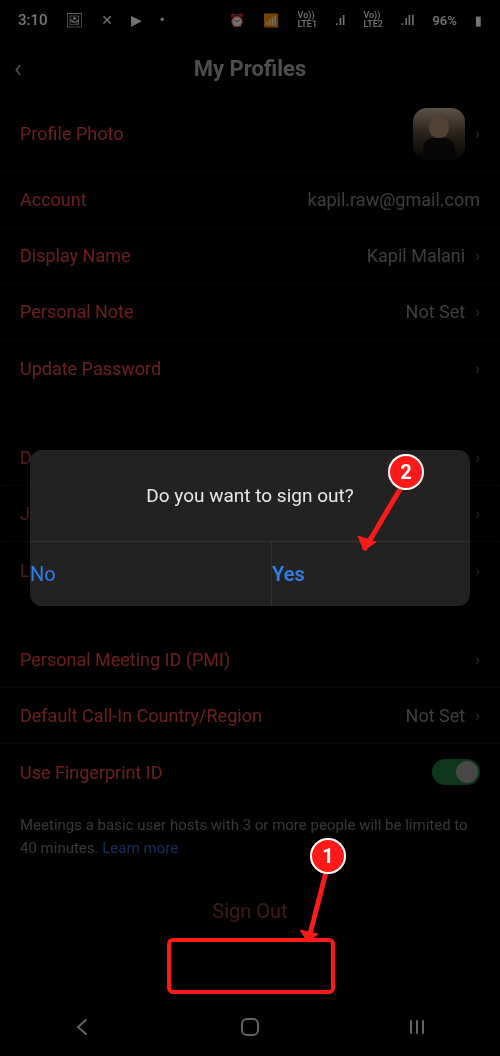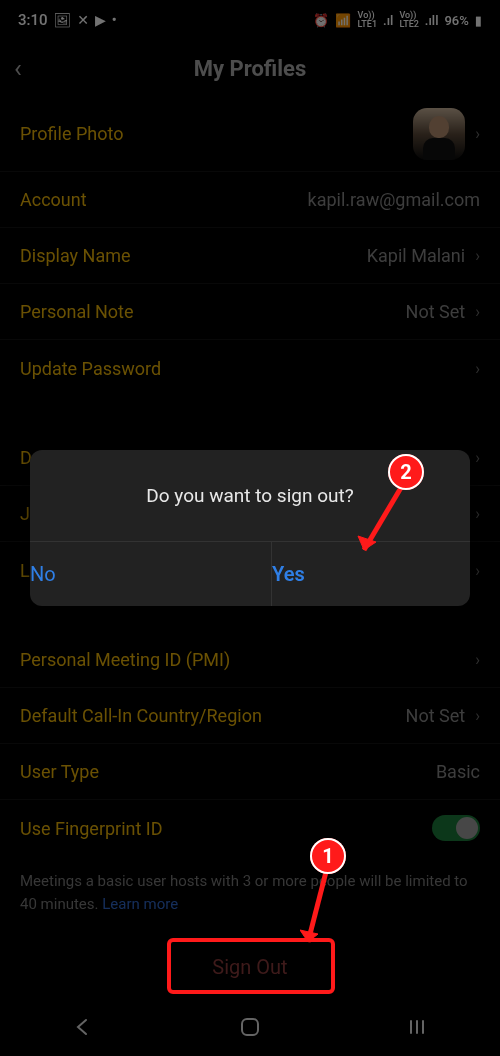--- a/index.html
+++ b/index.html
@@ -1,27 +1,27 @@
 <!DOCTYPE html>
 <html><head>
 <meta charset="utf-8">
 <style>
   * { box-sizing: border-box; margin: 0; padding: 0; }
   html, body { width: 500px; height: 1056px; background: #000; font-family: -apple-system, Roboto, "Helvetica Neue", Arial, sans-serif; color: #9a9a9a; overflow: hidden; position: relative; }
   .status-bar { height: 40px; display: flex; justify-content: space-between; align-items: center; padding: 0 18px; color: #fff; font-size: 15px; font-weight: 500; }
-  .status-left, .status-right { display: flex; align-items: center; gap: 6px; }
+  .status-left, .status-right { display: flex; align-items: center; gap: 18px; }
   .status-right span { font-size: 13px; }
   .status-icon { font-size: 14px; line-height: 1; }
   .header { height: 56px; display: flex; align-items: center; justify-content: center; position: relative; }
   .back-btn { position: absolute; left: 14px; top: 50%; transform: translateY(-50%); color: #aaa; font-size: 26px; }
   .title { color: #aaa; font-size: 22px; font-weight: 700; }
   .section { }
   .row { display: flex; align-items: center; justify-content: space-between; padding: 0 20px; height: 56px; border-bottom: 1px solid #131313; }
   .row.no-border { border-bottom: none; }
-  .label { color: #eab308; font-size: 18px; }
+  .label { color: #ef4444; font-size: 18px; }
   .value { color: #888; font-size: 18px; display: flex; align-items: center; gap: 10px; }
   .chevron { color: #666; font-size: 16px; }
   .avatar { width: 52px; height: 52px; border-radius: 14px; background: linear-gradient(180deg, #c9b39a 0%, #5c4a3a 50%, #0a0a0a 100%); display: inline-block; position: relative; overflow: hidden; }
   .avatar::before { content:""; position:absolute; left:16px; top:8px; width:20px; height:22px; background:#b58e70; border-radius:50% 50% 45% 45%; }
   .avatar::after { content:""; position:absolute; left:10px; top:30px; width:32px; height:26px; background:#111; border-radius:10px 10px 0 0; }
   .row.photo { height: 76px; }
   .section-gap { height: 34px; background: #000; }
   .footnote { padding: 14px 20px 10px; font-size: 15px; color: #7a7a7a; line-height: 1.5; }
   .footnote .link { color: #2f67c9; }
   .signout-wrap { padding: 18px 0; display:flex; justify-content:center; }
@@ -141,24 +141,20 @@
         <span class="chevron">›</span>
       </div>
   </div>
   <div class="row">
     <div class="label">Default Call-In Country/Region</div>
     <div class="value">
       <span>Not Set</span>
       <span class="chevron">›</span>
     </div>
   </div>
-  <div class="row">
-    <div class="label">User Type</div>
-    <div class="value">Basic</div>
-  </div>
   <div class="row no-border">
     <div class="label">Use Fingerprint ID</div>
     <div class="value">
         <span class="toggle"></span>
       </div>
   </div>
 </div>
 
 <div class="footnote">
   <span>Meetings a basic user hosts with 3 or more people will be limited to 40 minutes. </span><span class="link">Learn more</span>

